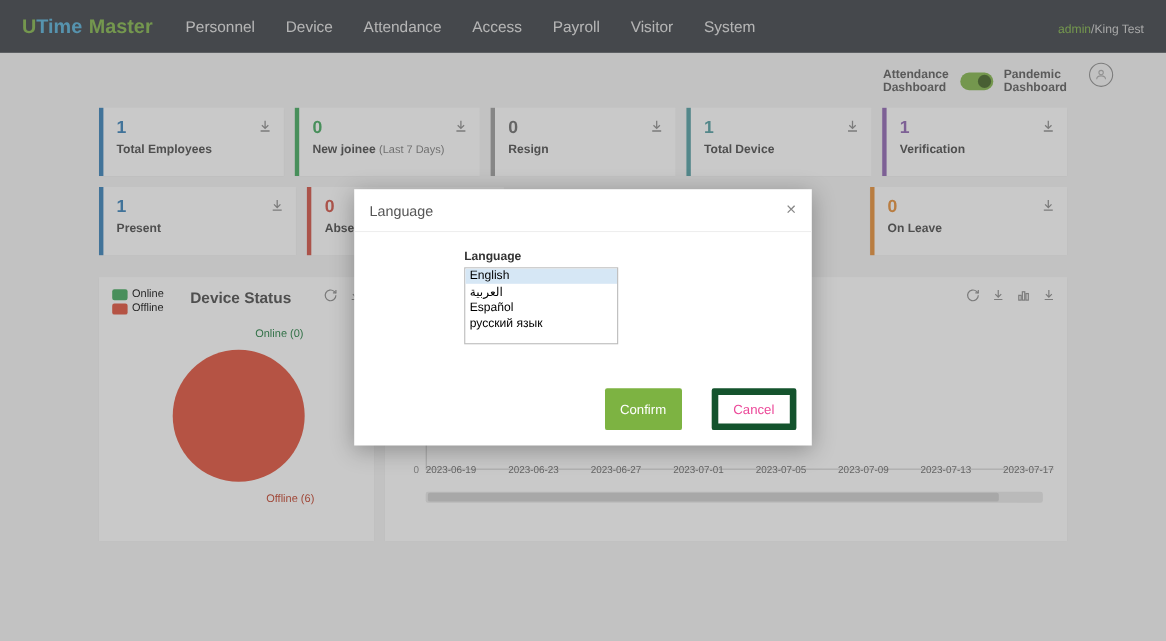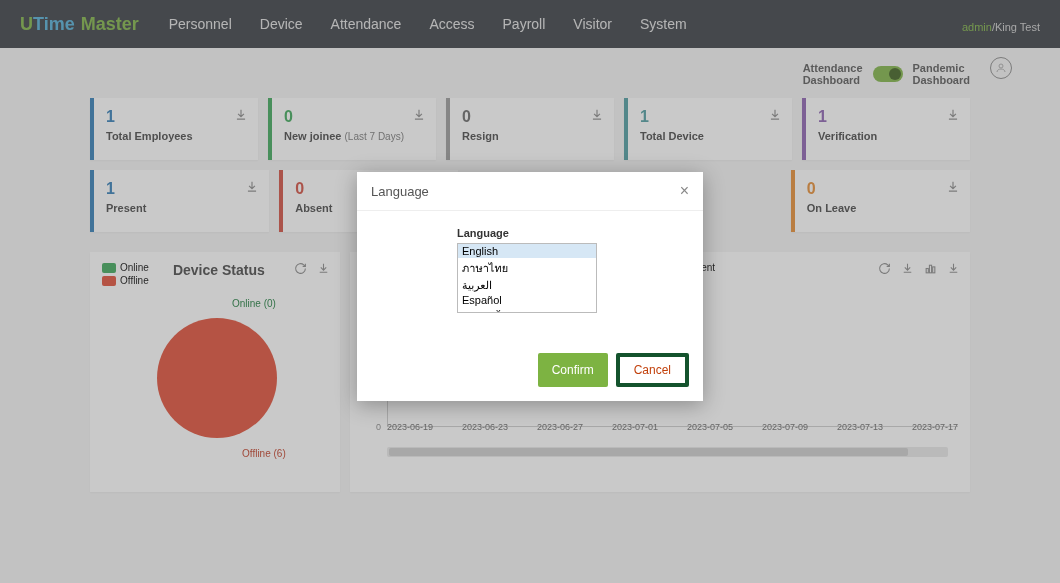--- a/index.html
+++ b/index.html
@@ -84,40 +84,40 @@
   .scroll-track { position:absolute; left:25px; right:10px; bottom:-5px; height:10px; background:#e8e8e8; border-radius:2px; }
   .scroll-thumb { position:absolute; left:2px; right:40px; top:1px; bottom:1px; background:#ccc; border-radius:2px; }
 
   .overlay {
     position: absolute; inset: 0;
     background: rgba(100,100,100,0.35);
     display: flex; align-items: flex-start; justify-content: center;
     padding-top: 172px;
   }
   .modal {
-    width: 346px; background: #fff; box-shadow: 0 4px 20px rgba(0,0,0,0.3);
+    width: 416px; background: #fff; box-shadow: 0 4px 20px rgba(0,0,0,0.3);
   }
   .modal-header {
     padding: 10px 14px; font-size: 13px; color: #555;
     display: flex; justify-content: space-between; align-items: center;
     border-bottom: 1px solid #eee;
   }
   .modal-close { cursor:pointer; color:#888; font-size:16px; }
   .modal-body { padding: 16px 14px 30px 100px; }
   .modal-field-label { font-size: 11px; font-weight: bold; color:#333; margin-bottom: 4px; }
   .lang-select {
     width: 140px; height: 70px; border: 1px solid #bbb; font-size: 11px;
     overflow-y: auto; background:#fff;
   }
   .lang-option { padding: 1px 4px; cursor: pointer; }
   .lang-option.selected { background: #d6e7f5; }
   .modal-footer { padding: 10px 14px 14px; display:flex; justify-content:flex-end; gap:8px; }
   .btn { padding: 6px 14px; font-size: 12px; border-radius:2px; cursor:pointer; }
   .btn-confirm { background:#7db342; color:#fff; border:none; }
-  .btn-cancel { background:#fff; color:#c2410c; border:4px solid #14532d; }
+  .btn-cancel { background:#fff; color:#ec4899; border:6px solid #14532d;margin-left:19px; }
 </style>
 </head>
 <body>
 
 <div class="topbar">
   <div class="logo">
     <span class="logo-u">U</span><span class="logo-time">Time</span><span class="logo-master">Master</span>
   </div>
   <div class="nav">
     <span class="nav-item">Personnel</span>
@@ -305,21 +305,20 @@
 <div class="overlay">
   <div class="modal">
     <div class="modal-header">
       <span>Language</span>
       <span class="modal-close">×</span>
     </div>
     <div class="modal-body">
       <div class="modal-field-label">Language</div>
       <div class="lang-select" id="lang-select">
           <div class="lang-option selected">English</div>
-          <div class="lang-option">ภาษาไทย</div>
           <div class="lang-option">العربية</div>
           <div class="lang-option">Español</div>
           <div class="lang-option">русский язык</div>
         </div>
     </div>
     <div class="modal-footer">
       <button class="btn btn-confirm">Confirm</button>
       <button class="btn btn-cancel">Cancel</button>
     </div>
   </div>

